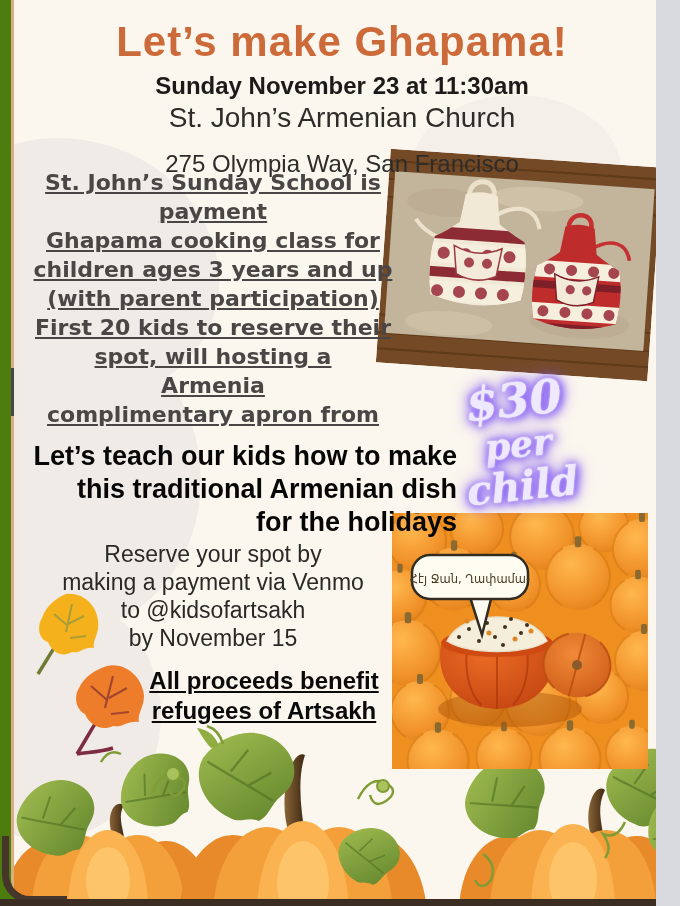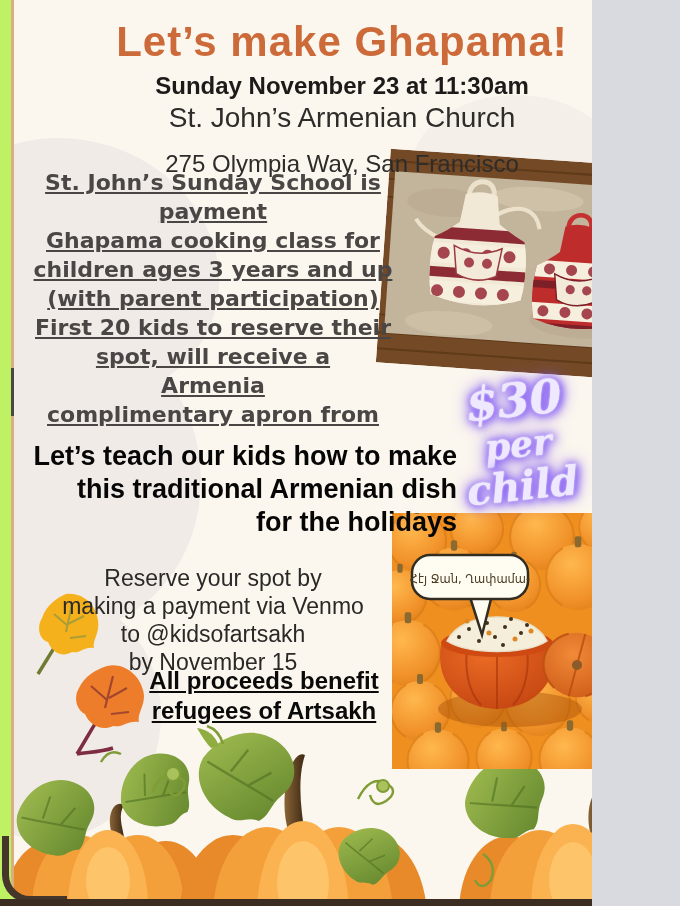--- a/index.html
+++ b/index.html
@@ -1,36 +1,36 @@
 <!DOCTYPE html>
 <html><head>
 <meta charset="utf-8">
 <style>
   html,body{margin:0;padding:0;background:#d8dadf;}
-  .screen{position:relative;width:592px;height:906px;overflow:hidden;background:#bef264;
+  .screen{position:relative;width:656px;height:906px;overflow:hidden;background:#4d7c0f;
           font-family:"Liberation Sans",sans-serif;}
   .abs{position:absolute;}
   .flyer{left:11px;top:0;width:662px;height:903px;background:#fbf7ee;
          border-bottom-left-radius:26px;overflow:hidden;}
   .left-border{left:0;top:0;width:3px;height:100%;background:#d9af82;z-index:4;}
   .gold-stripe{left:646px;top:0;width:9px;height:100%;background:#f2dd9e;z-index:4;}
   .blob{background:#f1ebe7;border-radius:50%;z-index:0;}
   .b1{left:-90px;top:140px;width:300px;height:260px;transform:rotate(18deg);}
   .b2{left:-70px;top:330px;width:260px;height:300px;}
   .b3{left:400px;top:95px;width:210px;height:150px;background:#f5efe9;}
   .b4{left:-80px;top:590px;width:230px;height:250px;}
   .txt{z-index:3;text-align:center;}
   .ln{display:block;}
   .title{left:0;top:18px;width:662px;font-size:42px;font-weight:bold;letter-spacing:1px;color:#cd6a3a;}
   .subtitle{left:0;top:72px;width:662px;font-size:24px;font-weight:bold;color:#1d1b1a;}
   .venue{left:0;top:102px;width:662px;font-size:28px;color:#2e2c2a;}
   .address{left:0;top:131px;width:662px;font-size:24px;color:#2e2c2a;margin-top:19px;}
   .details{left:10px;top:168px;width:384px;font-size:22px;font-weight:bold;color:#4a4645;line-height:29px;font-family:"DejaVu Sans","Liberation Sans",sans-serif;text-decoration:underline;}
   .pitch{left:2px;top:440px;width:444px;font-size:27px;font-weight:700;color:#060606;line-height:33px;text-align:right;}
-  .reserve{left:5px;top:540px;width:394px;font-size:23px;color:#2b2927;line-height:28px;margin-top:24px;}
+  .reserve{left:5px;top:540px;width:394px;font-size:23px;color:#2b2927;line-height:28px;}
   .proceeds{left:88px;top:666px;width:330px;font-size:24px;font-weight:bold;color:#0a0a0a;line-height:30px;text-decoration:underline;}
   .price{left:432px;top:376px;width:150px;transform:rotate(-6deg);z-index:3;
          font-family:"DejaVu Serif","Liberation Serif",serif;font-style:italic;font-weight:bold;
          color:#efe9ff;text-align:center;
          text-shadow:0 0 2px #ffffff,0 0 6px #9d7df6,0 0 12px #8a63f4,0 0 20px #8a63f4,2px 2px 10px #7b52f0;}
   .price .p1{font-size:46px;line-height:48px;}
   .price .p2{font-size:36px;line-height:40px;}
   .price .p3{font-size:40px;line-height:44px;}
   .aprons{left:372px;top:158px;width:272px;height:214px;transform:rotate(4deg);z-index:2;}
   .ghapama{left:381px;top:513px;width:256px;height:256px;z-index:2;}
@@ -59,21 +59,21 @@
     <div class="abs txt venue">St. John’s Armenian Church</div>
     <div class="abs txt address">275 Olympia Way, San Francisco</div>
 
     <div class="abs txt details">
       <span class="ln">St. John’s Sunday School is</span>
       <span class="ln">payment</span>
       <span class="ln">Ghapama cooking class for</span>
       <span class="ln">children ages 3 years and up</span>
       <span class="ln">(with parent participation)</span>
       <span class="ln">First 20 kids to reserve their</span>
-      <span class="ln">spot, will receive a</span>
+      <span class="ln">spot, will hosting a</span>
       <span class="ln">Armenia</span>
       <span class="ln">complimentary apron from</span>
     </div>
 
     <div class="abs aprons">
       <svg viewBox="0 0 272 214" width="272" height="214">
         <rect width="272" height="214" fill="#744a26"></rect>
         <path d="M0,12H272M0,30H272M0,48H272M0,166H272M0,184H272M0,200H272" stroke="#5a3717" stroke-width="2" opacity="0.8"></path>
         <rect x="6" y="22" width="260" height="162" fill="#c3b49c"></rect>
         <ellipse cx="60" cy="50" rx="40" ry="14" fill="#b5a68c" opacity="0.5"></ellipse>

